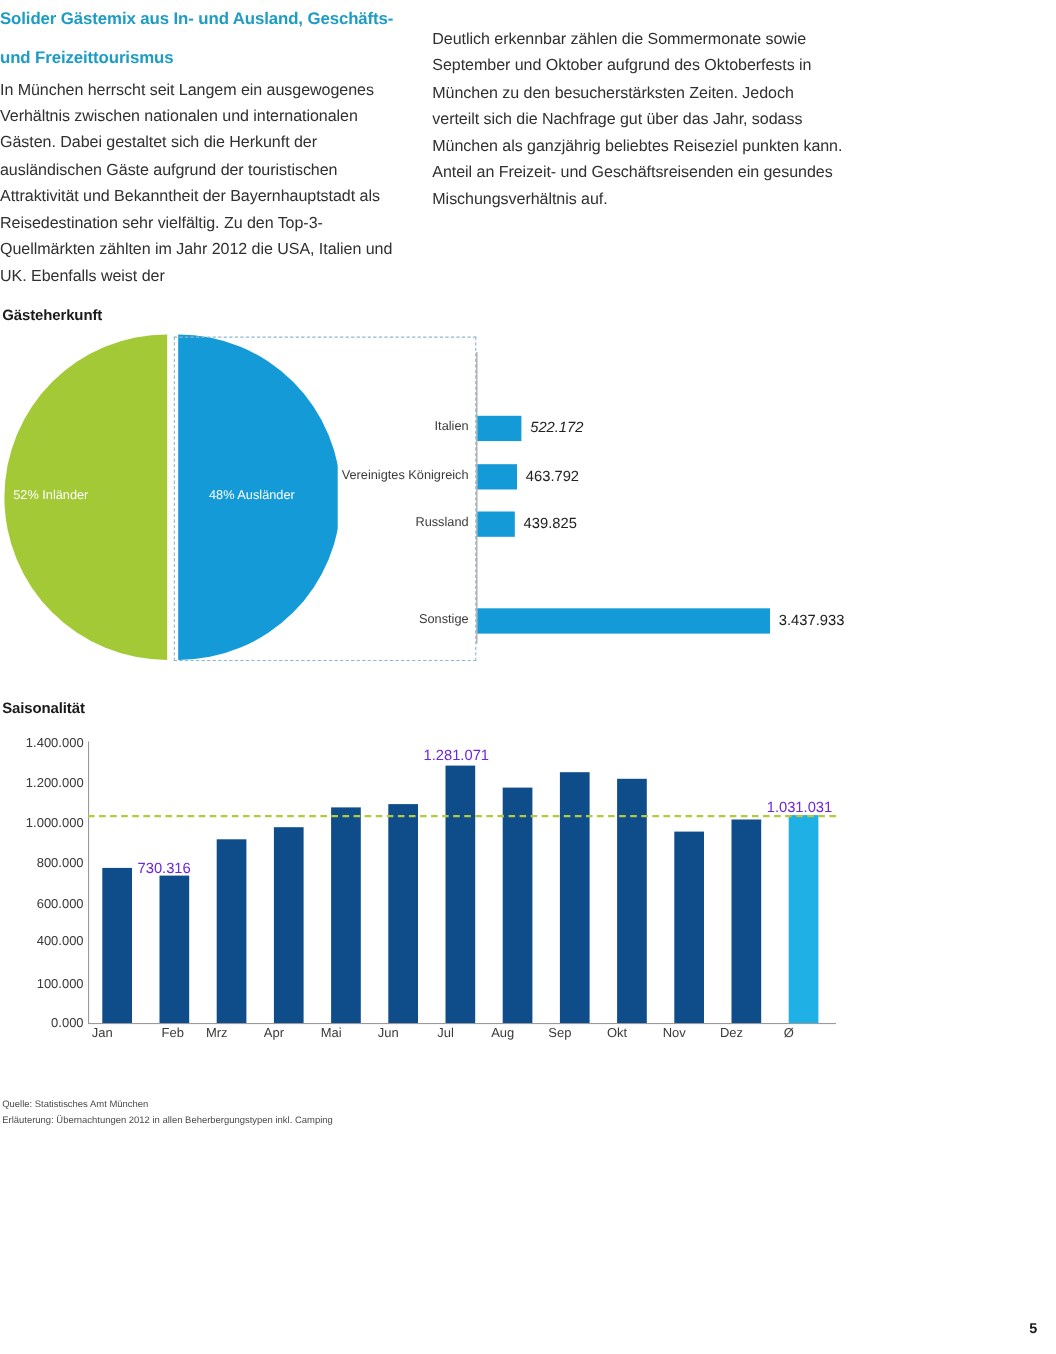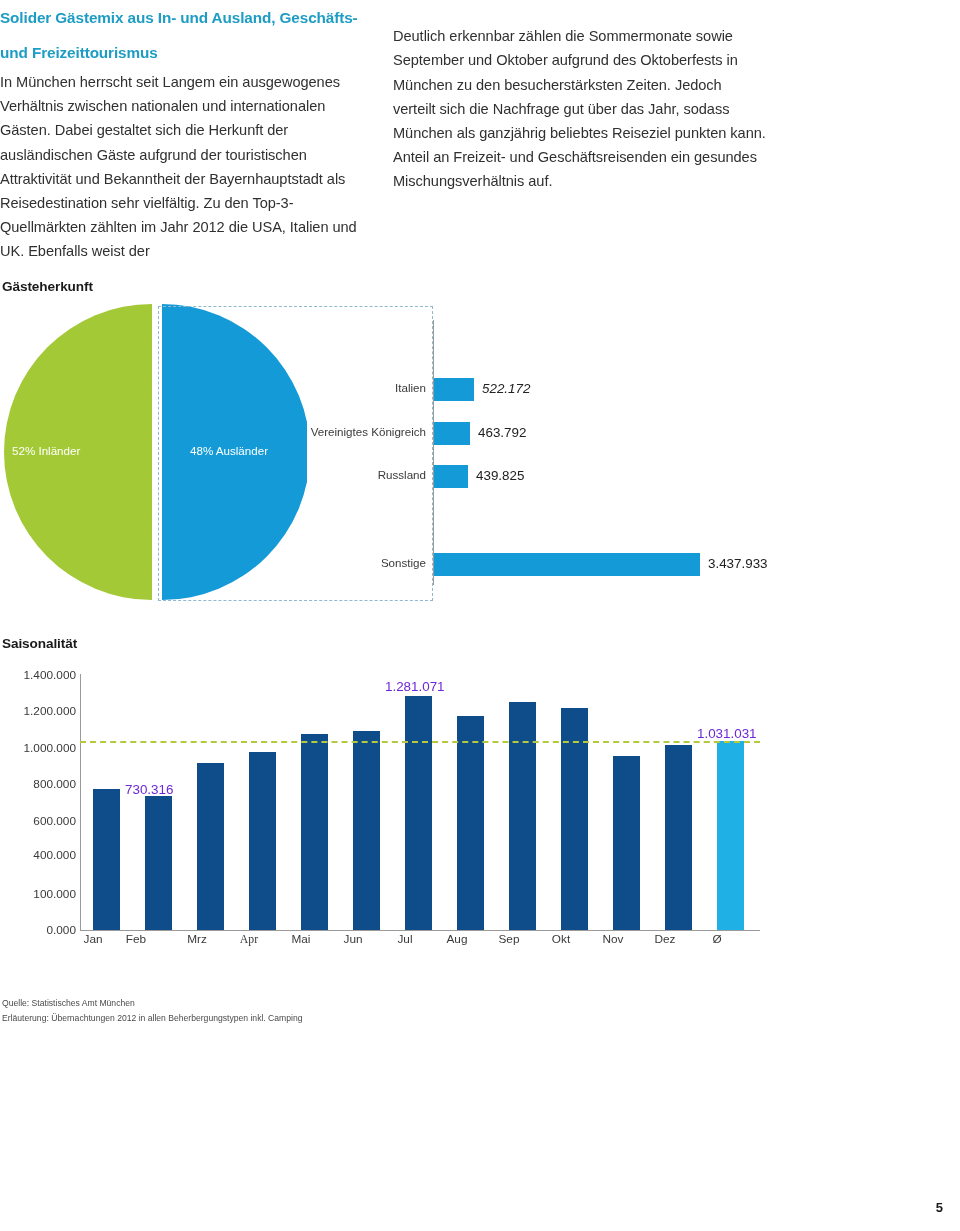--- a/index.html
+++ b/index.html
@@ -175,23 +175,23 @@
     <div class="v-bar avg" style="left:637px; height:189px;"></div>
 
     <div class="v-avgline" style="top:67px;"></div>
   </div>
 
   <span class="v-dlab" style="left:125px;top:116px;">730.316</span>
   <span class="v-dlab" style="left:385px;top:13px;">1.281.071</span>
   <span class="v-dlab" style="left:697px;top:60px;">1.031.031</span>
 
   <span class="v-xlab" style="left:67px;">Jan</span>
-  <span class="v-xlab" style="left:110px;text-align:center;">Feb</span>
+  <span class="v-xlab" style="left:131px;text-align:center;">Feb</span>
   <span class="v-xlab" style="left:171px;">Mrz</span>
-  <span class="v-xlab" style="left:223px;font-family:Liberation Serif, serif;">Apr</span>
+  <span class="v-xlab" style="left:223px;">Apr</span>
   <span class="v-xlab" style="left:275px;">Mai</span>
   <span class="v-xlab" style="left:327px;">Jun</span>
   <span class="v-xlab" style="left:379px;">Jul</span>
   <span class="v-xlab" style="left:431px;">Aug</span>
   <span class="v-xlab" style="left:483px;">Sep</span>
   <span class="v-xlab" style="left:535px;">Okt</span>
   <span class="v-xlab" style="left:587px;">Nov</span>
   <span class="v-xlab" style="left:639px;">Dez</span>
   <span class="v-xlab" style="left:691px;">Ø</span>
 </div>

